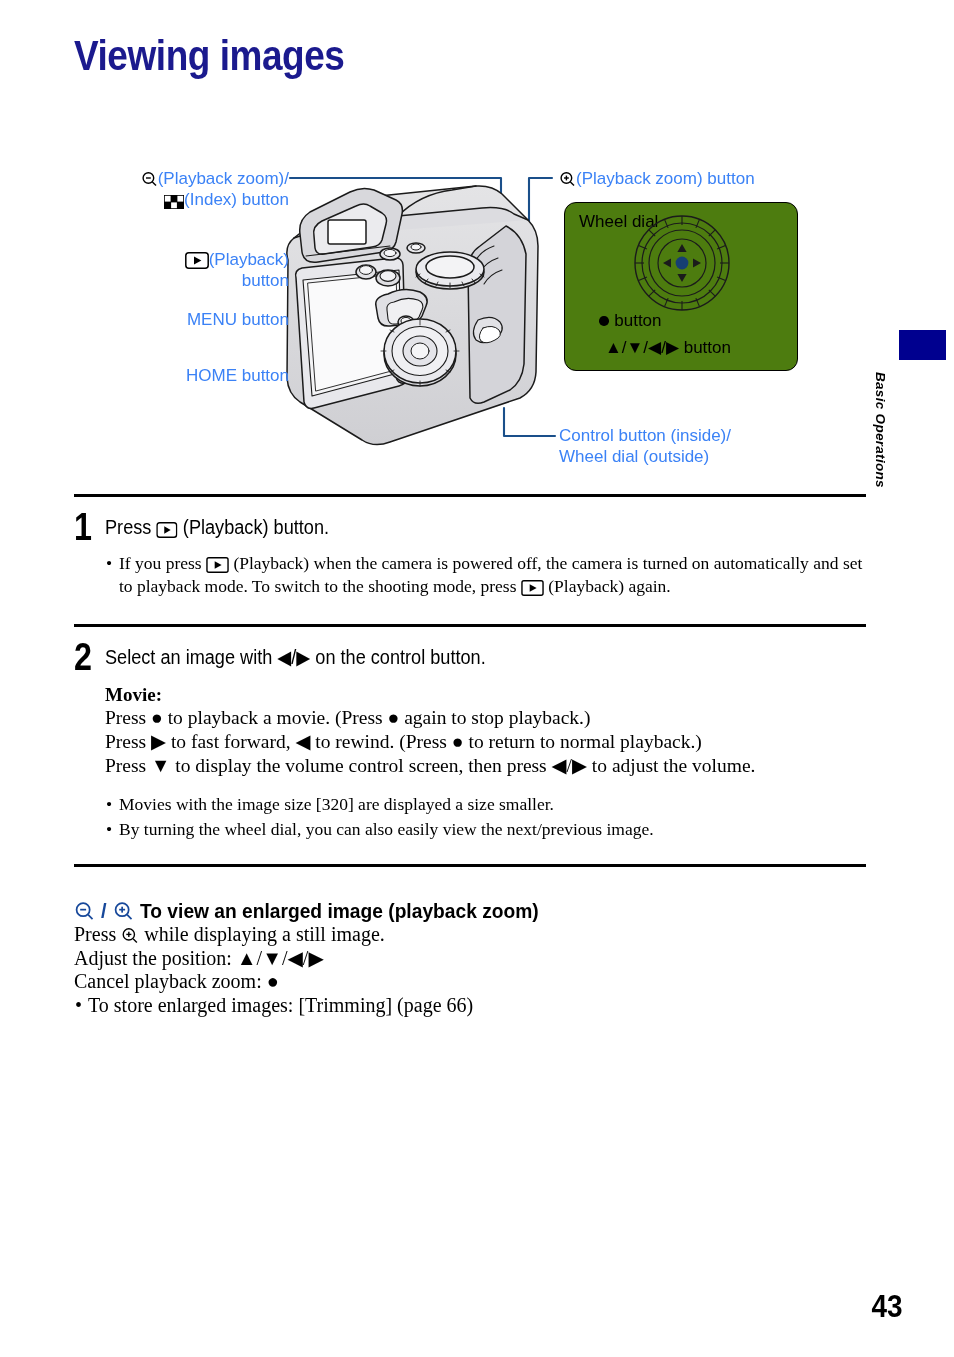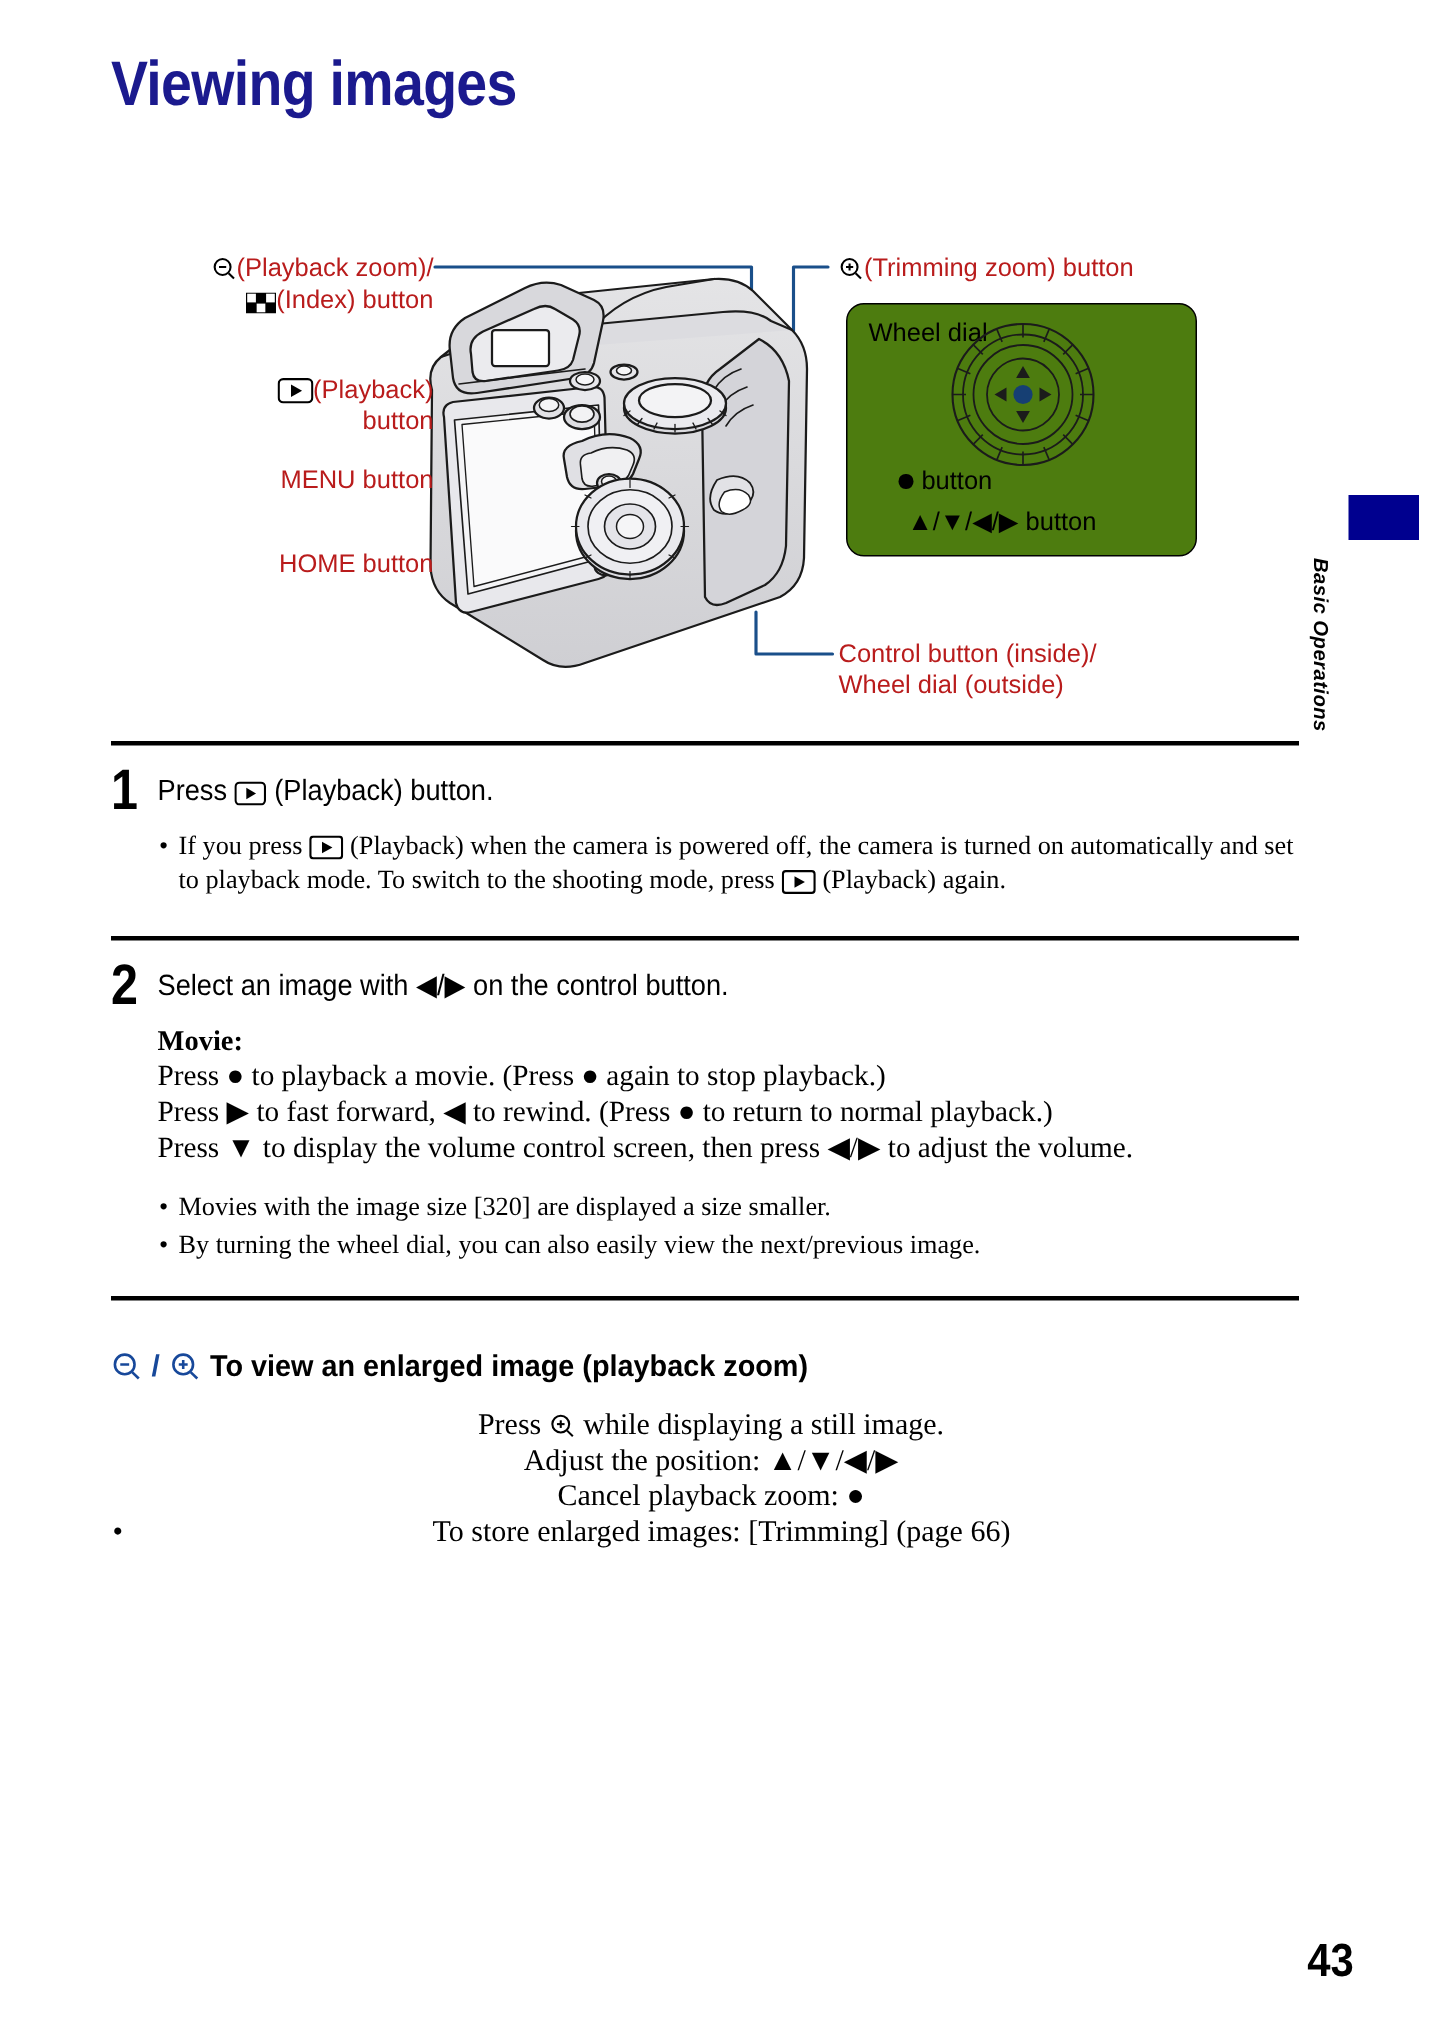--- a/index.html
+++ b/index.html
@@ -28,21 +28,21 @@
 
   
   .rule{position:absolute;left:74px;width:792px;height:3px;background:#000;}
   .rule.r1{top:494px;}
   .rule.r2{top:624px;}
   .rule.r3{top:864px;}
 
   
   .diagram{position:absolute;left:74px;top:150px;width:800px;height:330px;}
   .dlabel{position:absolute;font-family:"Liberation Sans",sans-serif;
-          font-size:17px;line-height:21px;color:#b91c1c;white-space:nowrap;}
+          font-size:17px;line-height:21px;color:#3b82f6;white-space:nowrap;}
 
   .lbl-zoomout{left:10px;top:18px;text-align:right;width:205px;}
   .lbl-playback{left:60px;top:99px;text-align:right;width:155px;}
   .lbl-menu{left:20px;top:159px;text-align:right;width:195px;}
   .lbl-home{left:20px;top:215px;text-align:right;width:195px;}
   .lbl-zoomin{left:485px;top:18px;}
   .lbl-control{left:485px;top:275px;}
 
   
   .wheelbox{position:absolute;left:490px;top:52px;width:232px;height:167px;
@@ -75,21 +75,21 @@
   .mline{margin:0 0 0 31px;font-size:19.5px;line-height:24px;}
   .mbullets{margin:14px 0 0 31px;}
   .mbul{position:relative;padding-left:14px;font-size:17.5px;line-height:25px;}
   .mbul:before{content:"\2022";position:absolute;left:1px;top:0;}
 
   
   .lower{position:absolute;left:74px;top:900px;width:800px;}
   .lowerhead{font-family:"Liberation Sans",sans-serif;font-weight:bold;font-size:20px;
              display:flex;align-items:center;gap:6px;}
   .lowerhead .htext{transform:scaleX(0.96);transform-origin:left;display:inline-block;}
-  .lowerbody{margin-top:16px;font-size:20px;line-height:23.5px;text-align:center;}
+  .lowerbody{margin-top:0;font-size:20px;line-height:23.5px;}
   .lowerbody .lb{white-space:nowrap;}
   .lowerbody .lbul{position:relative;padding-left:14px;}
   .lowerbody .lbul:before{content:"\2022";position:absolute;left:1px;top:0;}
   .dot{display:inline-block;width:0.56em;height:0.56em;border-radius:50%;
        background:#000;vertical-align:0.02em;margin:0 1px;}
   svg{display:block;}
   .inl{display:inline-block;vertical-align:-4px;}
 </style>
 </head>
 <body>
@@ -257,21 +257,21 @@
     <div class="dlabel lbl-zoomin">
       <span class="inl">
         <svg width="17" height="17" viewBox="0 0 17 17">
             <g fill="none" stroke="#000" stroke-width="1.4">
           <circle cx="7.4" cy="7" r="5.3"></circle>
               <path d="M11.4 11.1 L15 14.6"></path>
           <path d="M5 7 H9.8"></path>
               <path d="M7.4 4.6 V9.4"></path>
         </g>
           </svg>
-      </span><span>(Trimming zoom) button</span>
+      </span><span>(Playback zoom) button</span>
     </div>
 
     <div class="dlabel lbl-control">
       <div>Control button (inside)/</div>
       <div>Wheel dial (outside)</div>
     </div>
 
     <div class="wheelbox">
       <div class="wtitle">Wheel dial</div>
 

